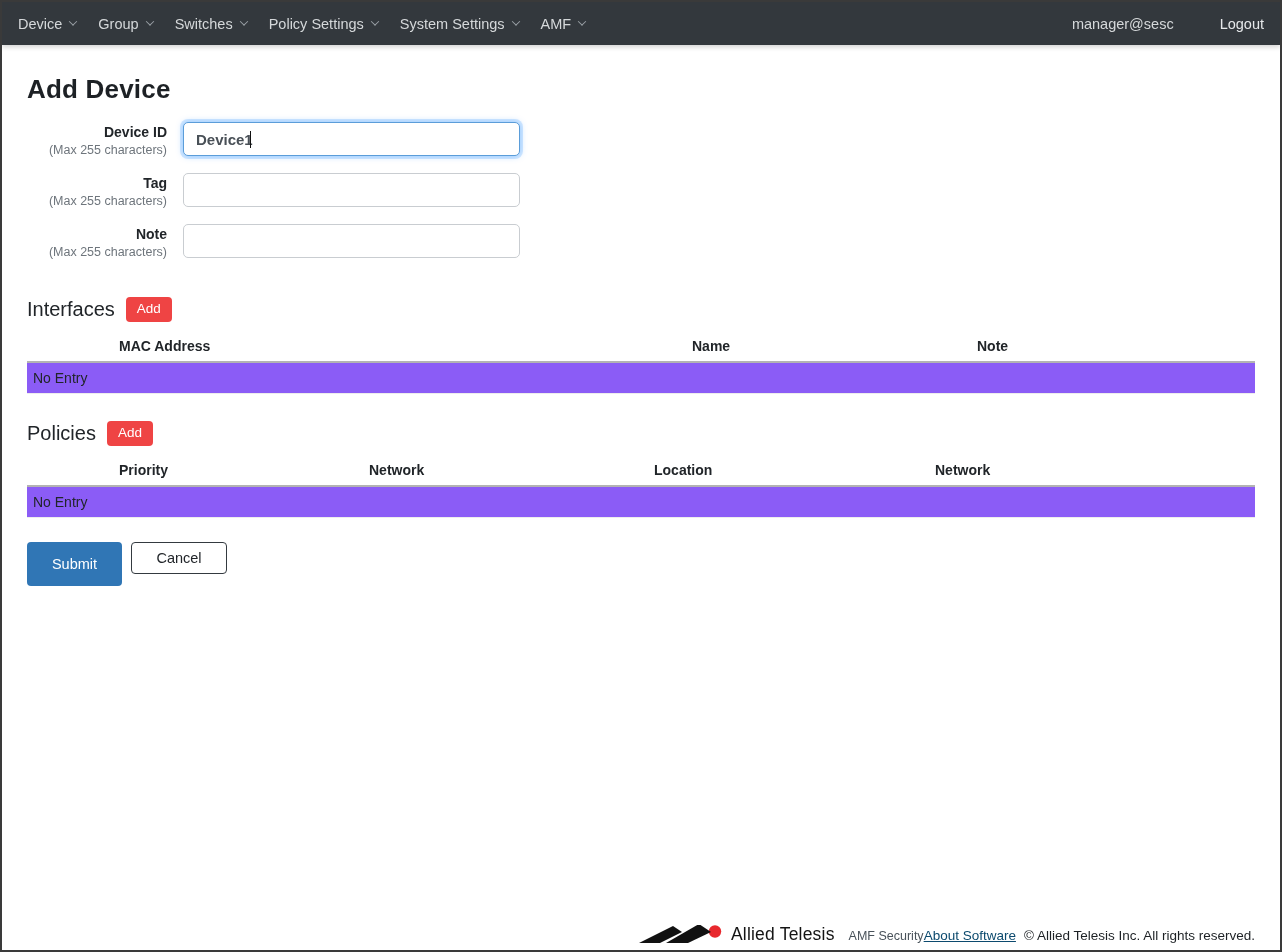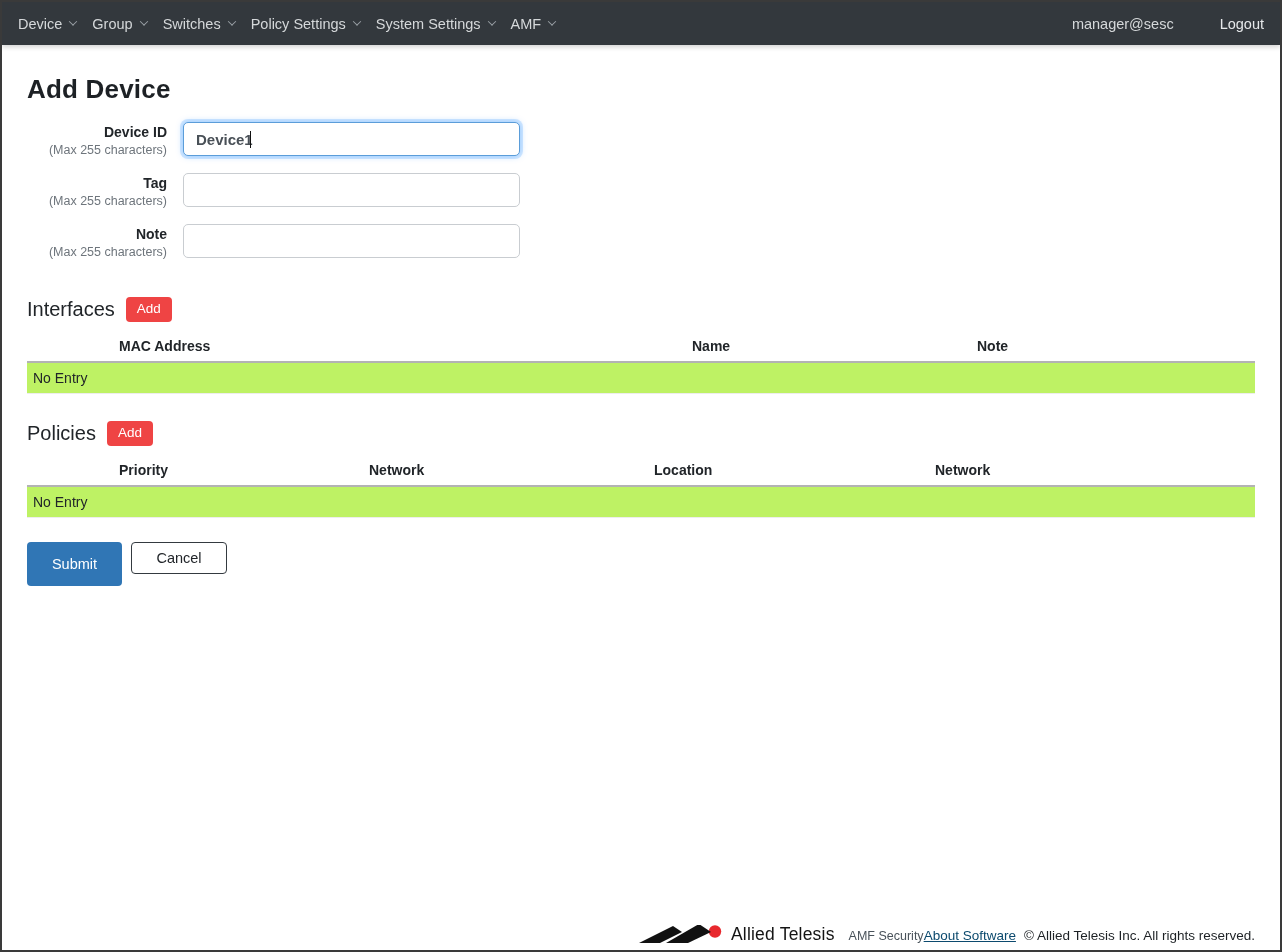--- a/index.html
+++ b/index.html
@@ -15,21 +15,21 @@
   }
   
   .navbar{
     height:43px;
     background:#33383d;
     display:flex;align-items:center;justify-content:space-between;
     padding:0 16px;
     box-shadow:0 2px 5px rgba(0,0,0,.18);
     position:relative;z-index:5;
   }
-  .nav-left{display:flex;align-items:center;gap:16px;}
+  .nav-left{display:flex;align-items:center;gap:22px;}
   .nav-item{
     display:flex;align-items:center;gap:8px;
     color:#d5d8da;font-size:14.5px;cursor:pointer;white-space:nowrap;
   }
   .chev{
     width:6px;height:6px;
     border-right:1.6px solid #9aa0a5;border-bottom:1.6px solid #9aa0a5;
     transform:rotate(45deg) translate(-1px,-1px);
     display:inline-block;margin-top:-2px;
   }
@@ -64,21 +64,21 @@
   .btn-add{
     background:#ef4444;color:#fff;border:none;border-radius:4px;
     font-size:13.5px;padding:3px 11px 5px 11px;height:25px;cursor:pointer;
     font-family:"Liberation Sans",sans-serif;
   }
   .thead{display:flex;margin-top:16px;border-bottom:2px solid #b3b3b3;}
   .th{font-size:14px;font-weight:bold;color:#212529;padding:0 0 7px 92px;white-space:nowrap;}
   .if-c1{width:573px;} .if-c2{width:285px;} .if-c3{flex:1;}
   .po-c1{width:250px;} .po-c2{width:285px;} .po-c3{width:281px;} .po-c4{flex:1;}
   .trow{
-    height:31px;background:#bef264;border-bottom:1px solid #ededed;
+    height:31px;background:#8b5cf6;border-bottom:1px solid #ededed;
     display:flex;align-items:center;font-size:14px;color:#212529;padding-left:6px;
   }
   
   .actions{display:flex;gap:9px;margin-top:24px;}
   .btn-submit{
     width:95px;height:44px;background:#3076b5;color:#fff;border:none;border-radius:4px;
     font-size:14.5px;cursor:pointer;font-family:"Liberation Sans",sans-serif;
   }
   .btn-cancel{
     width:96px;height:32px;background:#fff;color:#212529;border:1px solid #343a40;border-radius:4px;

